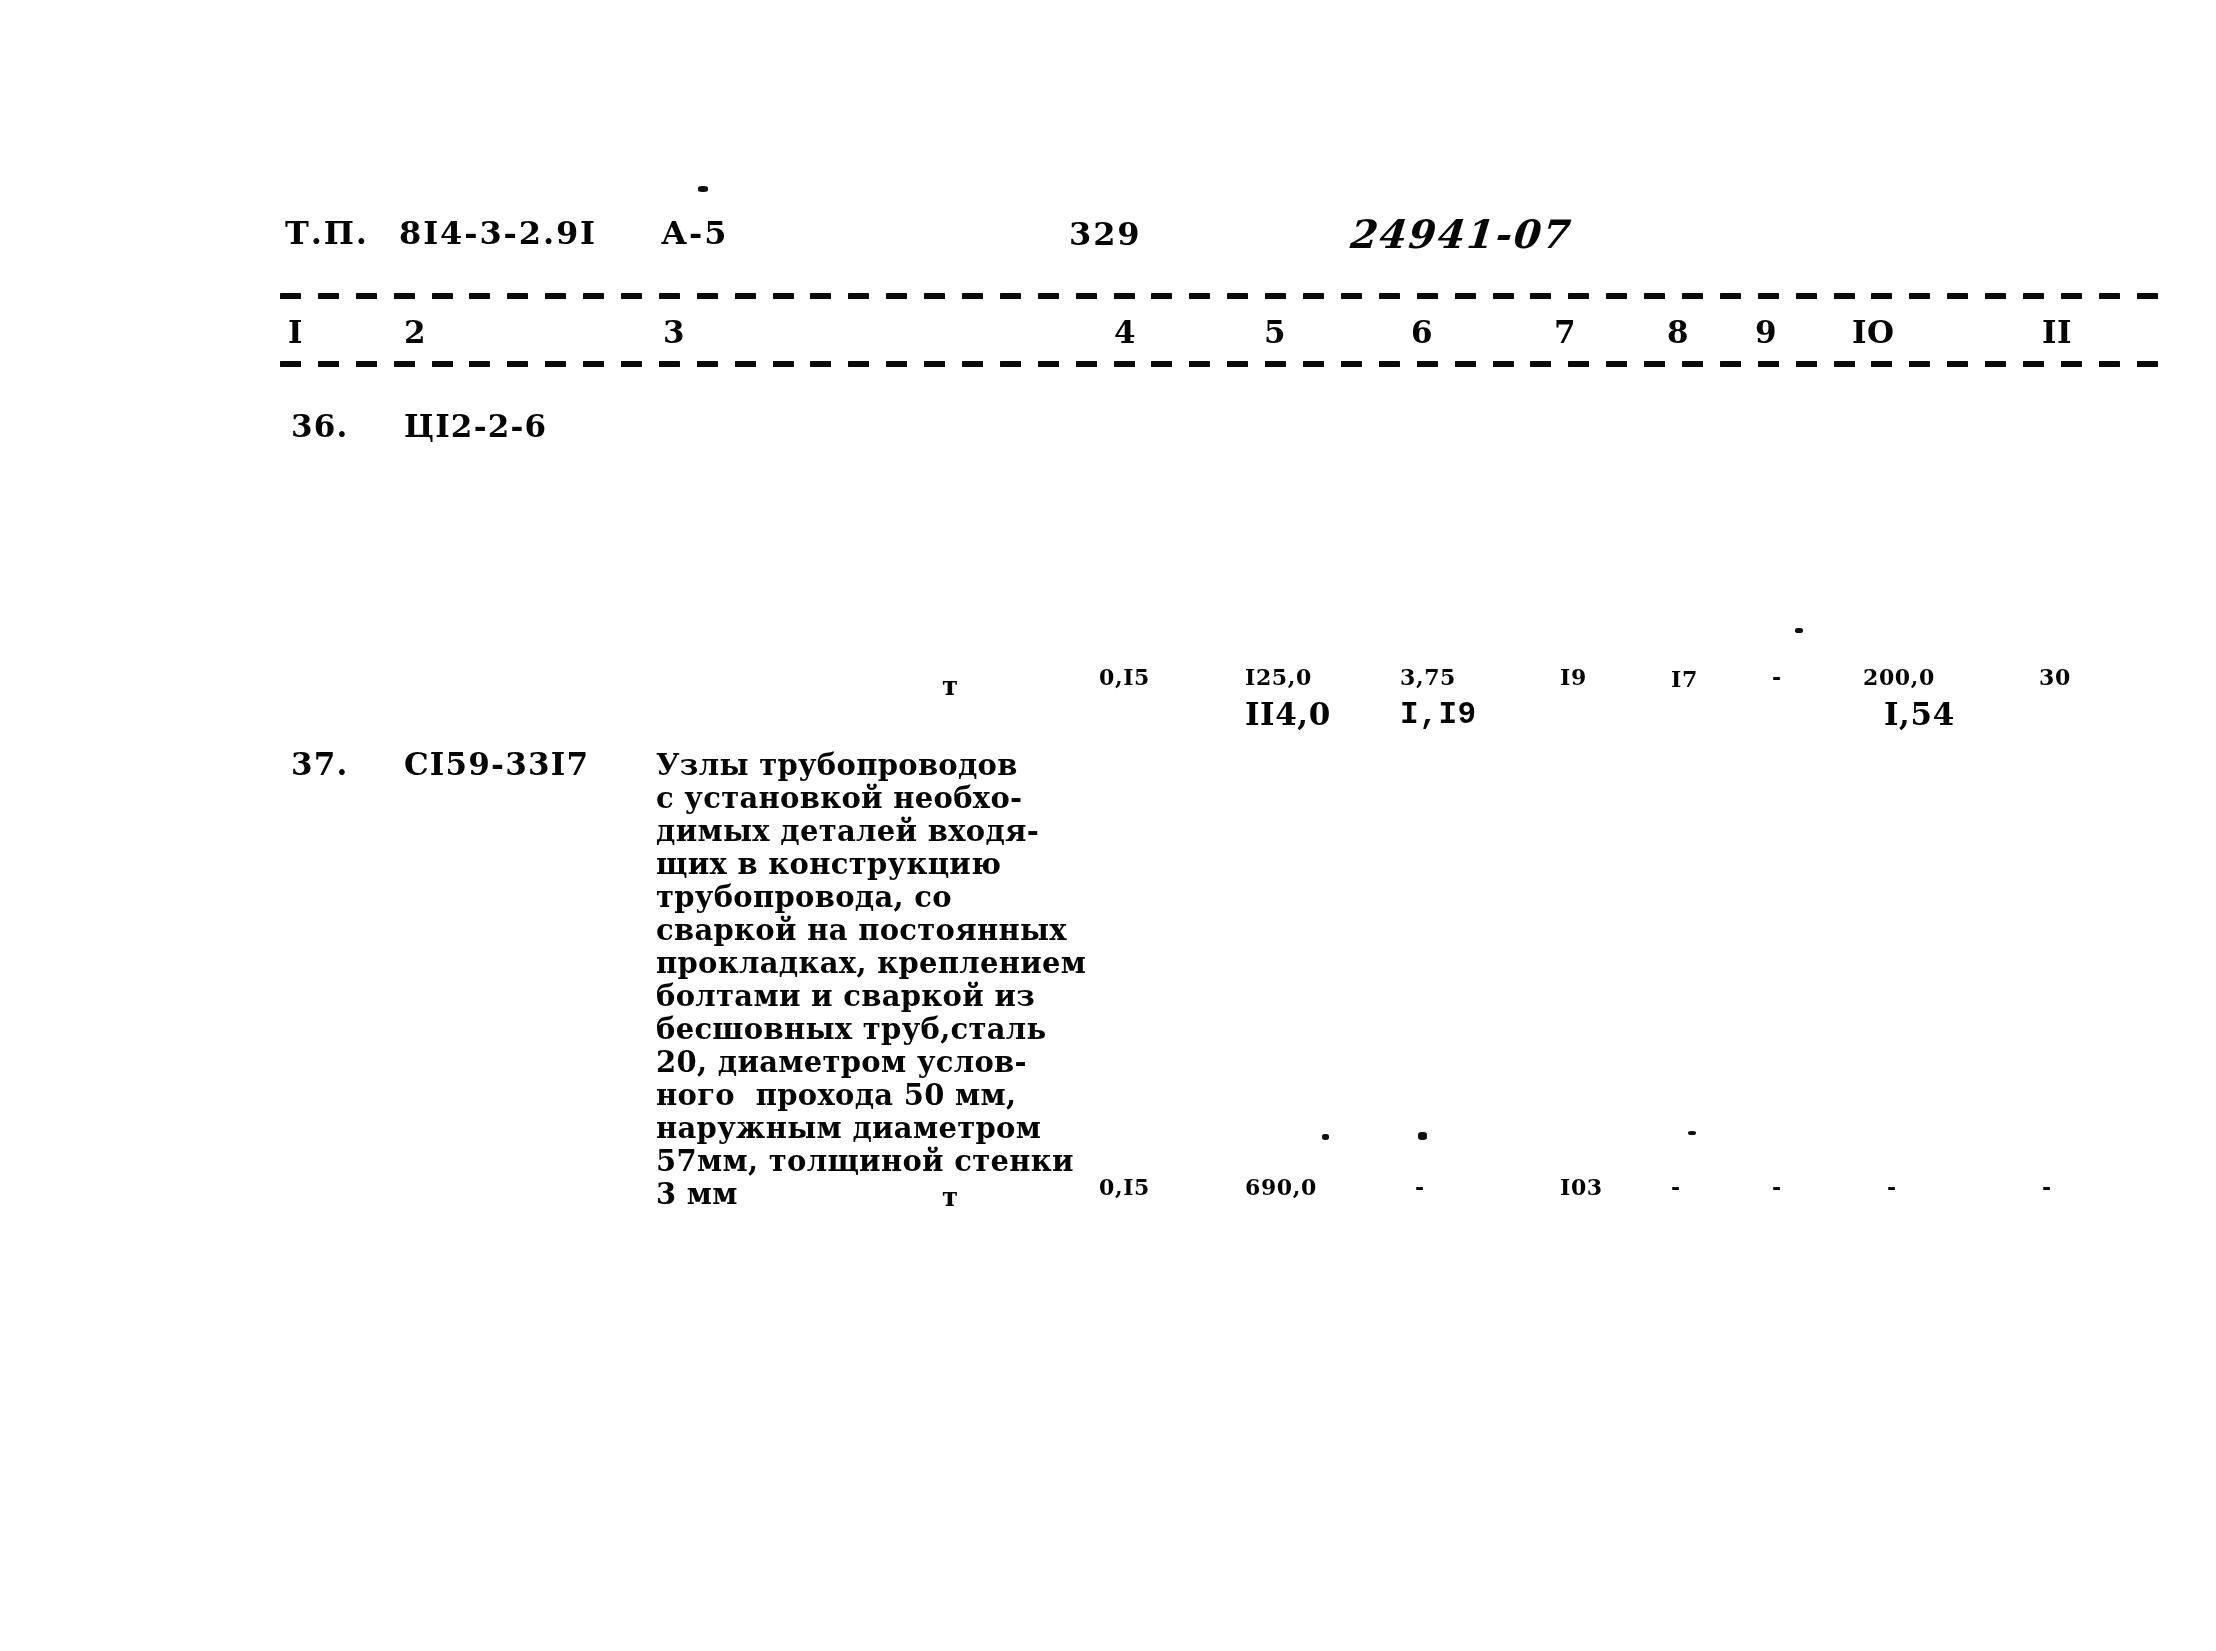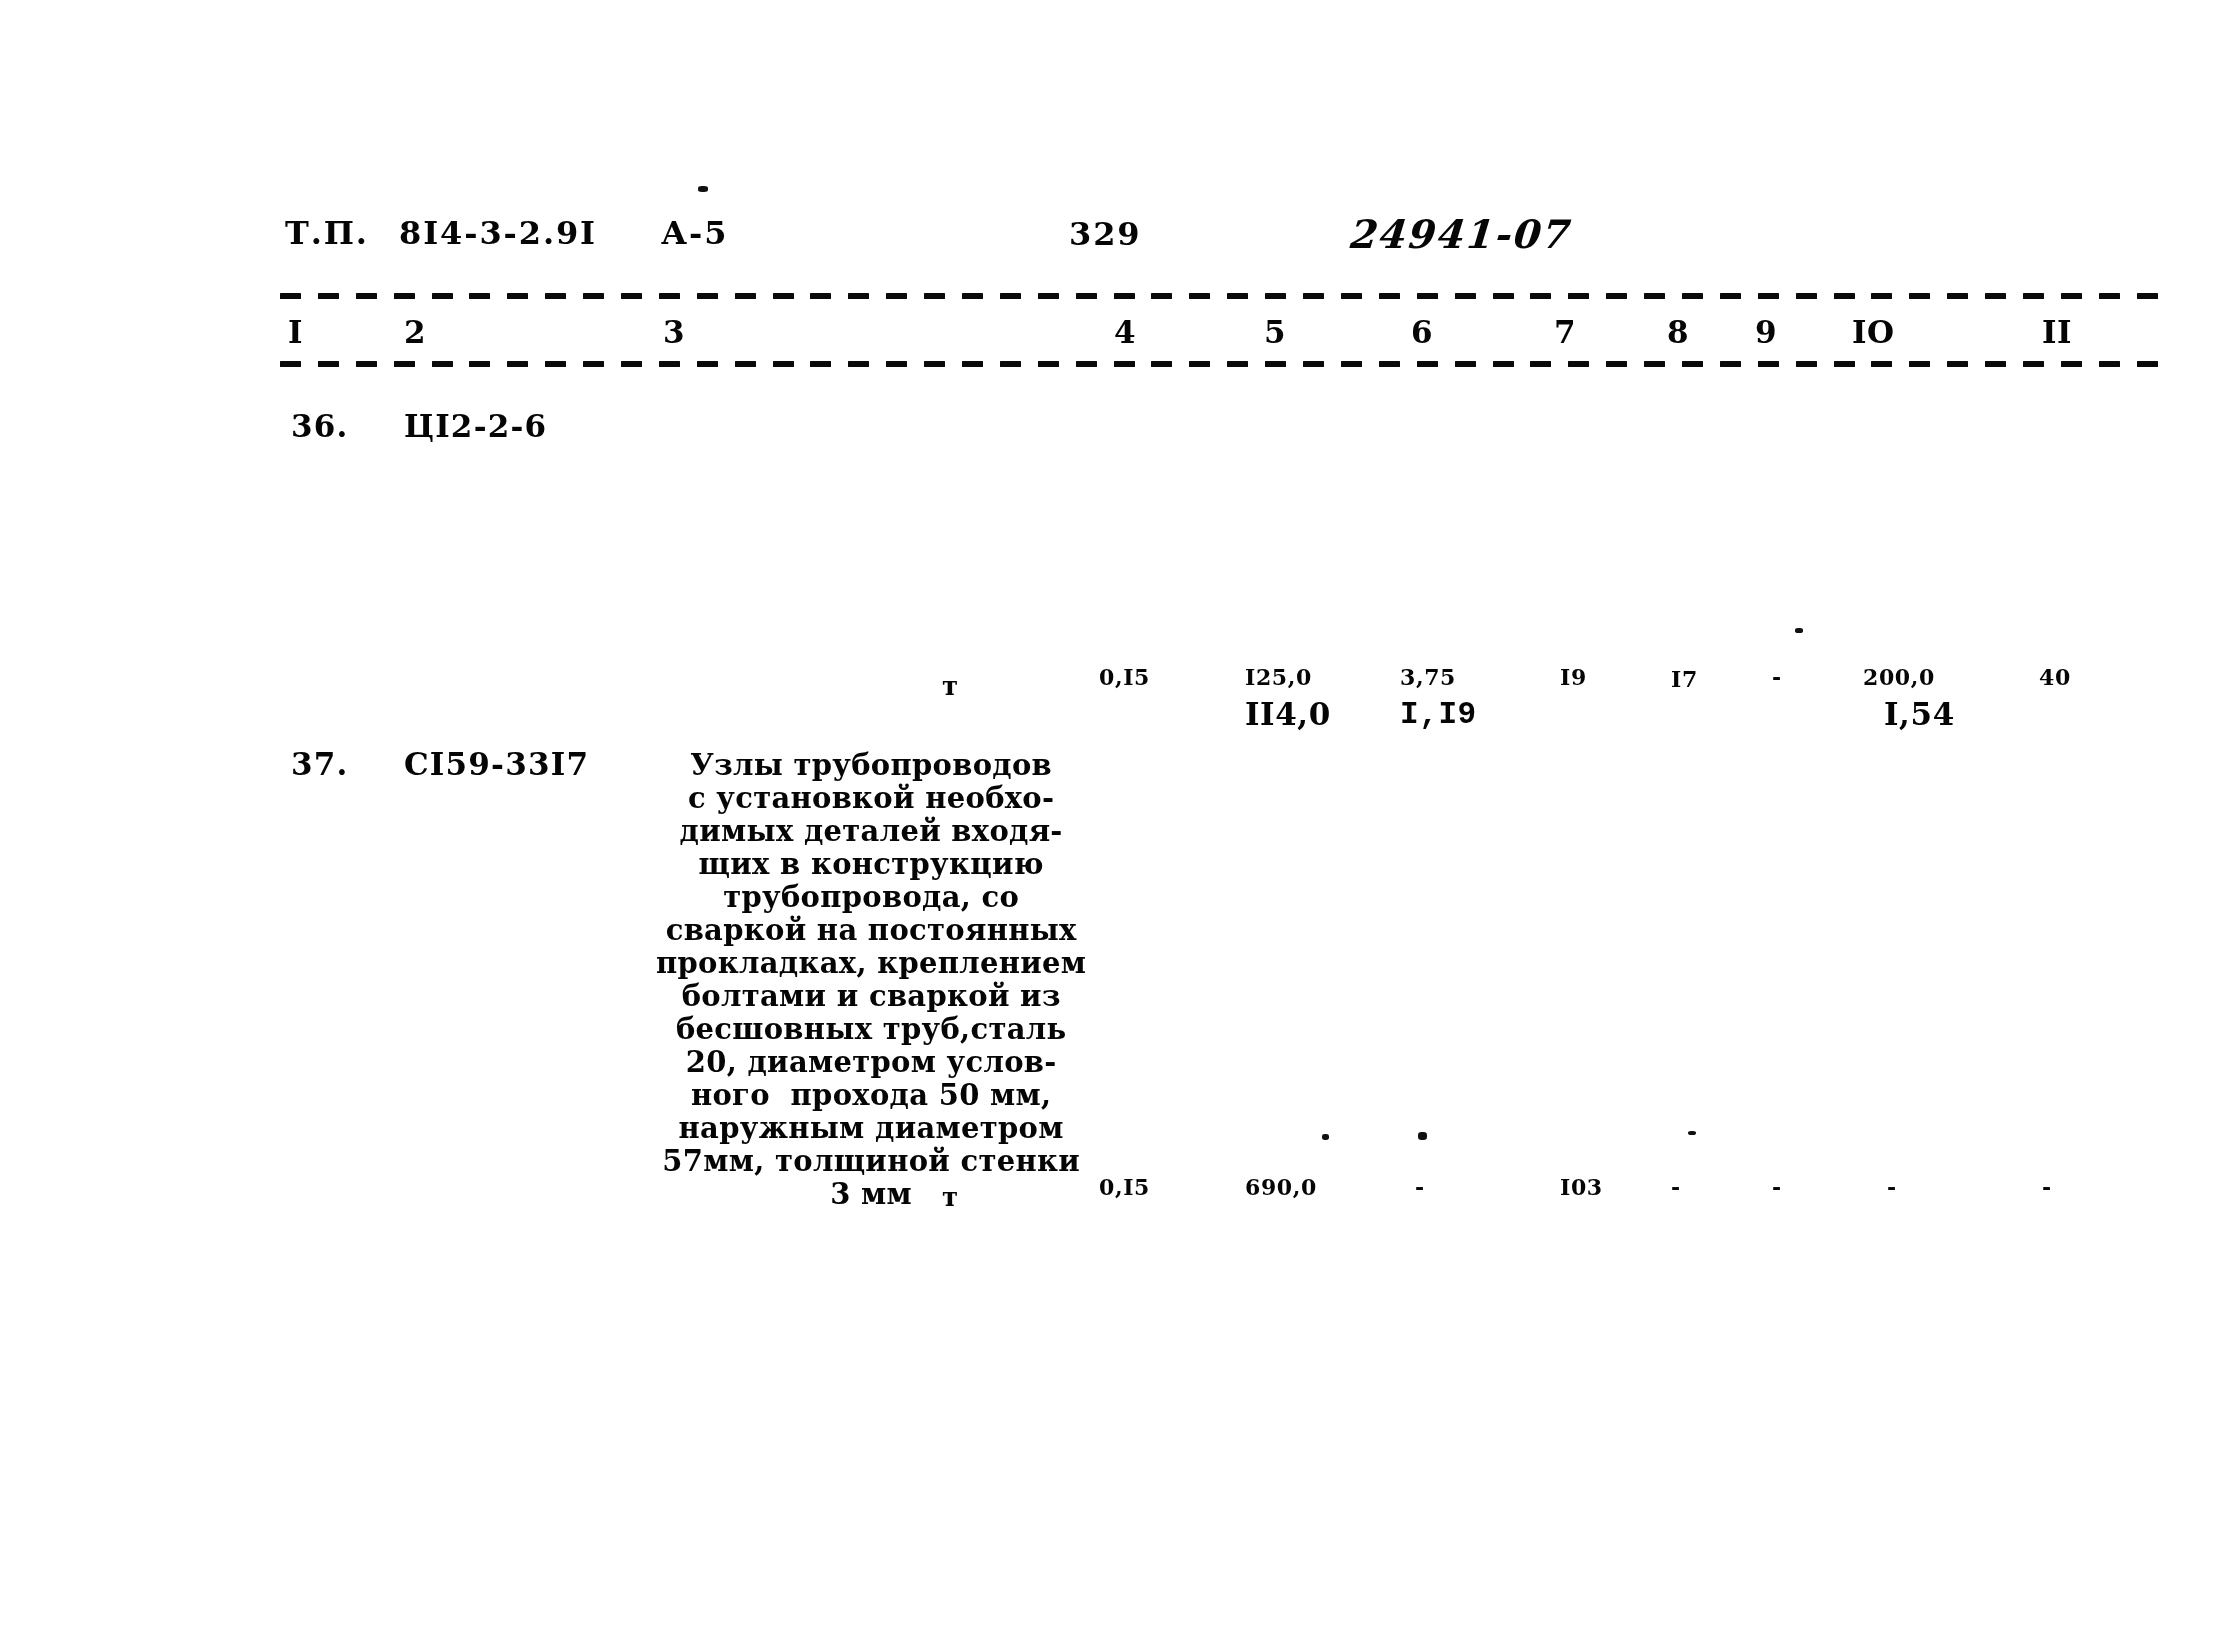--- a/index.html
+++ b/index.html
@@ -254,27 +254,27 @@
 
   <span class="tw val" style="left:1560px; top:666px;">I9</span>
 
   <span class="tw val" style="left:1671px; top:668px;">I7</span>
 
   <span class="tw val" style="left:1772px; top:666px;">-</span>
 
   <span class="tw val" style="left:1863px; top:666px;">200,0</span>
   <span class="tw val sub" style="left:1884px; top:699px;">I,54</span>
 
-  <span class="tw val" style="left:2039px; top:666px;">40</span>
+  <span class="tw val" style="left:2039px; top:666px;">30</span>
 
   <span class="tw rownum" style="left:291px; top:749px;">37.</span>
 
   <span class="tw code" style="left:404px; top:749px;">СI59-33I7</span>
 
-  <div class="tw desc" style="left:656px; top:749px;text-align:center;">Узлы трубопроводов
+  <div class="tw desc" style="left:656px; top:749px;">Узлы трубопроводов
 с установкой необхо-
 димых деталей входя-
 щих в конструкцию
 трубопровода, со
 сваркой на постоянных
 прокладках, креплением
 болтами и сваркой из
 бесшовных труб,сталь
 20, диаметром услов-
 ного  прохода 50 мм,

